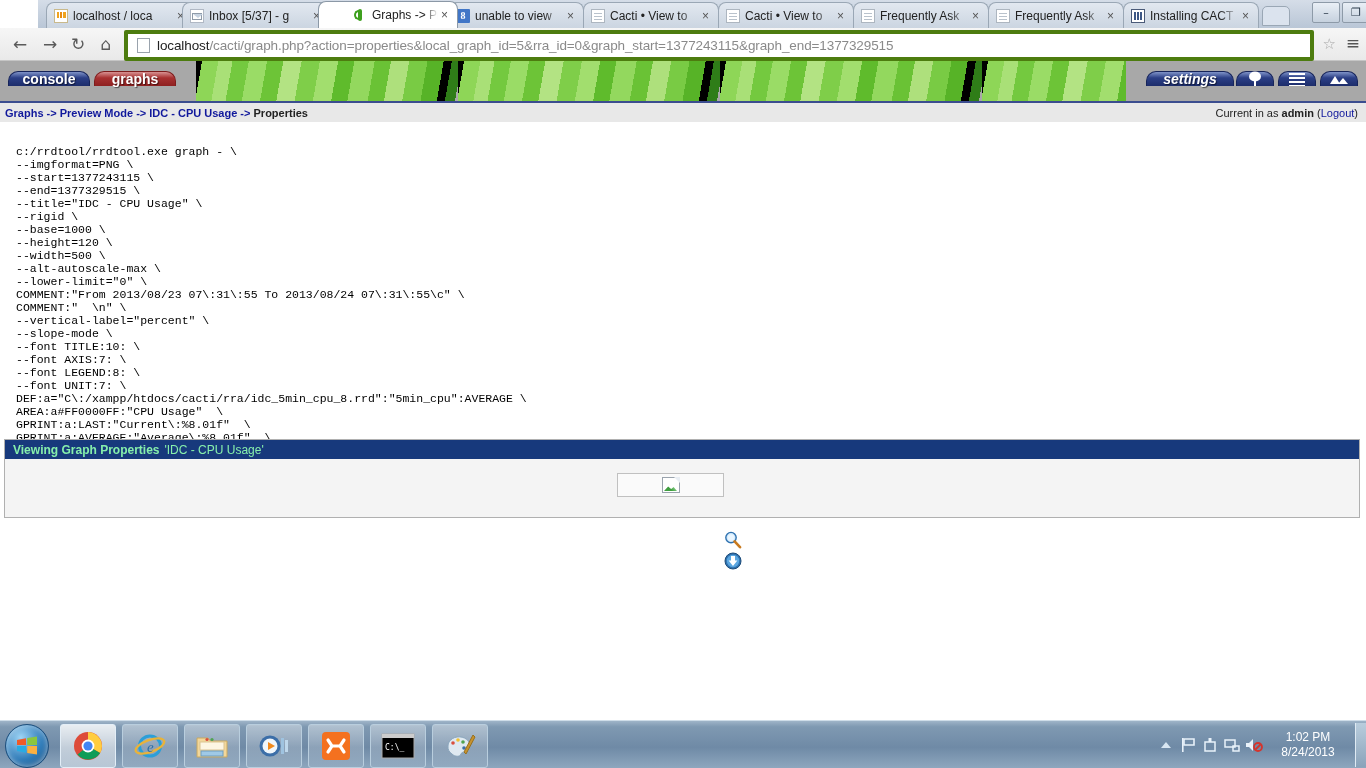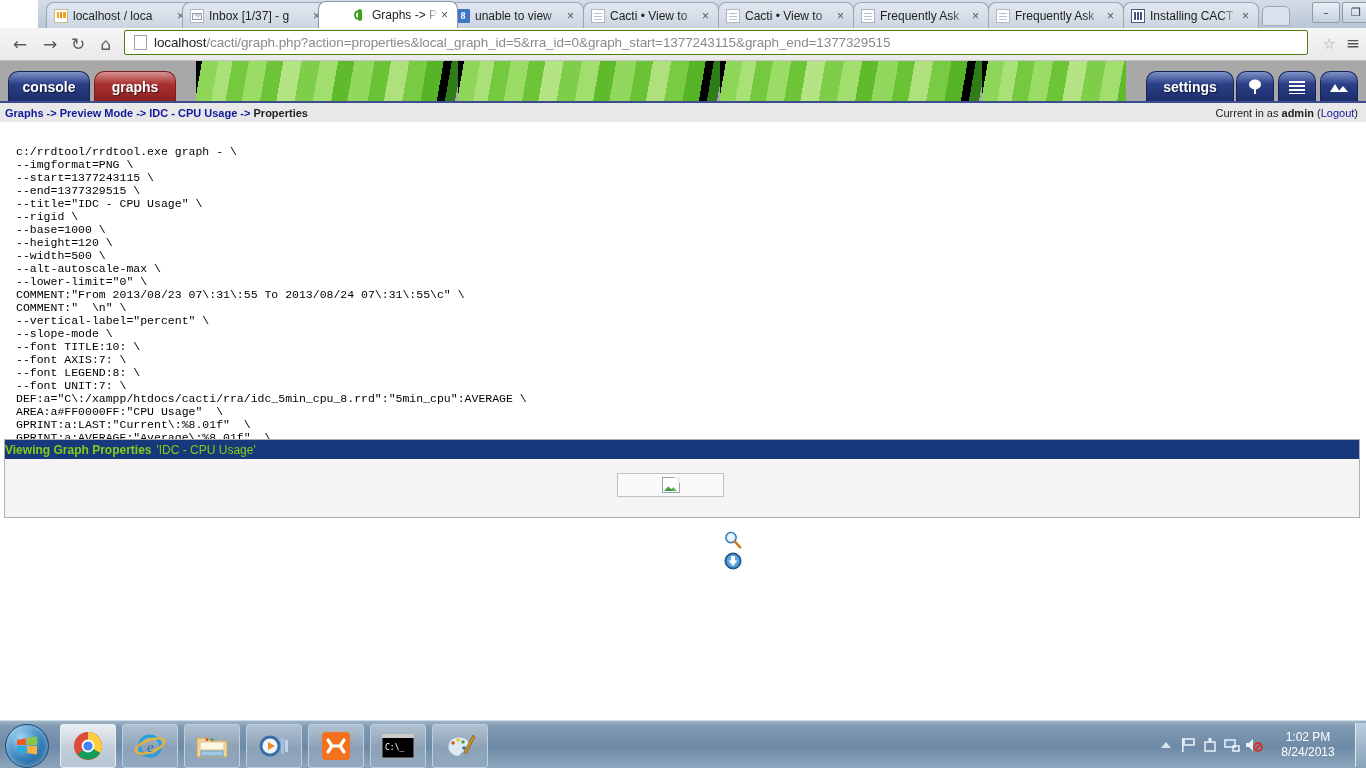--- a/index.html
+++ b/index.html
@@ -61,21 +61,21 @@
     border:1px solid #9aa7b5;border-radius:5px 5px 0 0;}
   .winbtns{position:absolute;right:4px;top:2px;display:flex;gap:2px;}
   .winbtn{width:26px;height:19px;background:linear-gradient(#e9eff6,#c6d1de);
     border:1px solid #8d9aa8;border-radius:2px;display:flex;align-items:center;
     justify-content:center;font-size:11px;color:#2b3a4a;font-family:"DejaVu Sans",sans-serif;}
   .chrome-navbar{position:absolute;left:0;top:28px;width:1366px;height:32px;
     background:linear-gradient(#f6f6f6,#e9e9e9);border-bottom:1px solid #c5c5c5;}
   .navbtn{position:absolute;top:4px;width:24px;height:24px;display:flex;align-items:center;
     justify-content:center;color:#5a5a5a;font-size:17px;font-family:"DejaVu Sans",sans-serif;}
   .omnibox{position:absolute;left:124px;top:30px;width:1182px;height:23px;
-    background:#fff;border:1px solid #4d7c0f;border-radius:2px;display:flex;align-items:center;}
+    background:#fff;border:4px solid #4d7c0f;border-radius:2px;display:flex;align-items:center;}
   .omni-pageicon{width:11px;height:13px;border:1px solid #9aa3ad;margin:0 7px 0 9px;
     background:#fff;position:relative;flex:0 0 11px;}
   .omni-text{font-size:13.5px;color:#8a8a8a;white-space:nowrap;overflow:hidden;letter-spacing:-0.1px;}
   .omni-text b{color:#222;font-weight:normal;}
   .omni-star{position:absolute;right:30px;top:35px;font-size:15px;color:#a8a8a8;}
   .chrome-menu{position:absolute;right:6px;top:33px;font-size:17px;color:#555;
     font-family:"DejaVu Sans",sans-serif;}
 
   
   #page{position:absolute;left:0;top:61px;width:1366px;height:659px;background:#ffffff;overflow:hidden;}
@@ -84,21 +84,21 @@
     background:
       linear-gradient(100deg,
         #000 0 6px,
         #8ed657 6px 22px,#a9e077 22px 36px,#74c93f 36px 52px,#9adc66 52px 70px,
         #6dc437 70px 86px,#b3e383 86px 104px,#7fce49 104px 122px,#a2de6e 122px 140px,
         #5fbb2c 140px 156px,#93d85e 156px 176px,#6ac235 176px 192px,#aee07c 192px 210px,
         #79cb44 210px 228px,#57b327 228px 244px,#000 244px 252px,#2f7d18 252px 262px,#a8a8a8 262px);
     background-size:262px 40px;
   }
   .cacti-tabs{position:absolute;left:0;top:0;width:1366px;height:40px;}
-  .ctab{position:absolute;top:10px;height:30px;border-radius:10px 10px 0 0;
+  .ctab{position:absolute;top:10px;height:15px;border-radius:10px 10px 0 0;
     display:flex;align-items:center;justify-content:center;
     font:bold 14px "Liberation Sans",sans-serif;color:#fff;
     text-shadow:1px 1px 1px rgba(0,0,0,.55);box-sizing:border-box;}
   .ctab.blue{background:linear-gradient(#7f93c8,#2b3f86 42%,#1d2d6b);
     border:1px solid #16245a;border-bottom:none;}
   .ctab.red{background:linear-gradient(#d79292,#a83131 42%,#8e2020);
     border:1px solid #7d1c1c;border-bottom:none;}
   .ctab.icon{width:38px;}
   .crumbbar{position:relative;width:1366px;height:19px;background:#e8e8e8;
     border-top:2px solid #3b4d8f;display:flex;align-items:center;}
@@ -107,22 +107,22 @@
   .crumb .cur{color:#222;}
   .loggedin{position:absolute;right:8px;font:11px "Liberation Sans",sans-serif;color:#222;}
   .loggedin b{font-weight:bold;}
   .loggedin a{color:#10189c;text-decoration:none;}
 
   .cmdblock{position:absolute;left:16px;top:72px;width:1360px;
     font-family:"Liberation Mono","DejaVu Sans Mono",monospace;
     font-size:11.5px;line-height:13px;color:#000;white-space:pre;letter-spacing:0px;}
   .boxwrap{position:absolute;left:4px;top:378px;width:1356px;
     border:1px solid #b0b0b0;background:#f6f6f6;box-sizing:border-box;}
-  .boxtitle{height:19px;background:#17397c;color:#84cc16;display:flex;align-items:center;
-    font:bold 12px "Liberation Sans",sans-serif;}
+  .boxtitle{height:19px;background:#17397c;color:#86efac;display:flex;align-items:center;
+    padding-left:8px;font:bold 12px "Liberation Sans",sans-serif;}
   .boxtitle .quoted{font-weight:normal;margin-left:5px;}
   .boxbody{height:58px;position:relative;background:#f4f4f4;}
   .imgbox{position:absolute;left:612px;top:14px;width:105px;height:22px;
     border:1px solid #c0c0c0;background:#fafafa;}
   .brokenimg{position:absolute;left:44px;top:3px;width:18px;height:16px;
     background:#fff;border:1px solid #9aa3ad;box-sizing:border-box;}
   .brokenimg:before{content:"";position:absolute;right:-1px;top:-1px;
     border-left:6px solid transparent;border-top:6px solid #e8edf3;}
   .brokenimg:after{content:"";position:absolute;left:1px;bottom:1px;width:13px;height:7px;
     background:linear-gradient(45deg,#3f9e3f 40%,#7ec97e 70%,#b9e3b9);
@@ -153,21 +153,21 @@
 <div id="browser">
 
   <div class="chrome-tabstrip">
     <div class="tab" style="left:8px;width:148px;">
       <span class="favicon fav-pma"></span>
       <span class="tlabel">localhost / loca</span>
       <span class="tclose">×</span>
     </div>
     <div class="tab" style="left:144px;width:148px;">
       <span class="favicon fav-mail"></span>
-      <span class="tlabel">Inbox [1/37] - g</span>
+      <span class="tlabel">Inbox [5/37] - g</span>
       <span class="tclose">×</span>
     </div>
     <div class="tab active" style="left:280px;width:140px;padding-left:34px;">
       <span class="favicon fav-cacti"></span>
       <span class="tlabel">Graphs -&gt; Prev</span>
       <span class="tclose">×</span>
     </div>
     <div class="tab" style="left:410px;width:136px;">
       <span class="favicon fav-g8">8</span>
       <span class="tlabel">unable to view</span>
@@ -221,21 +221,21 @@
   <div class="omni-star">☆</div>
   <div class="chrome-menu">≡</div>
 
   <div id="page">
 
     <div class="cacti-banner">
       <div class="cacti-stripes"></div>
       <div class="cacti-tabs">
         <div class="ctab blue" style="left:8px;width:82px;">console</div>
         <div class="ctab red" style="left:94px;width:82px;">graphs</div>
-        <div class="ctab blue" style="left:1146px;width:88px;">settings</div>
+        <div class="ctab blue" style="left:1146px;width:88px;font-style:italic;">settings</div>
         <div class="ctab blue icon" style="left:1236px;">
           <svg width="18" height="18" viewBox="0 0 18 18">
             <ellipse cx="9" cy="6.5" rx="6" ry="5" fill="#ffffff"></ellipse>
             <rect x="8" y="9" width="2" height="7" fill="#ffffff"></rect>
           </svg>
         </div>
         <div class="ctab blue icon" style="left:1278px;">
           <svg width="18" height="14" viewBox="0 0 18 14">
             <rect x="1" y="1" width="16" height="2" fill="#fff"></rect>
             <rect x="1" y="5" width="16" height="2" fill="#fff"></rect>

